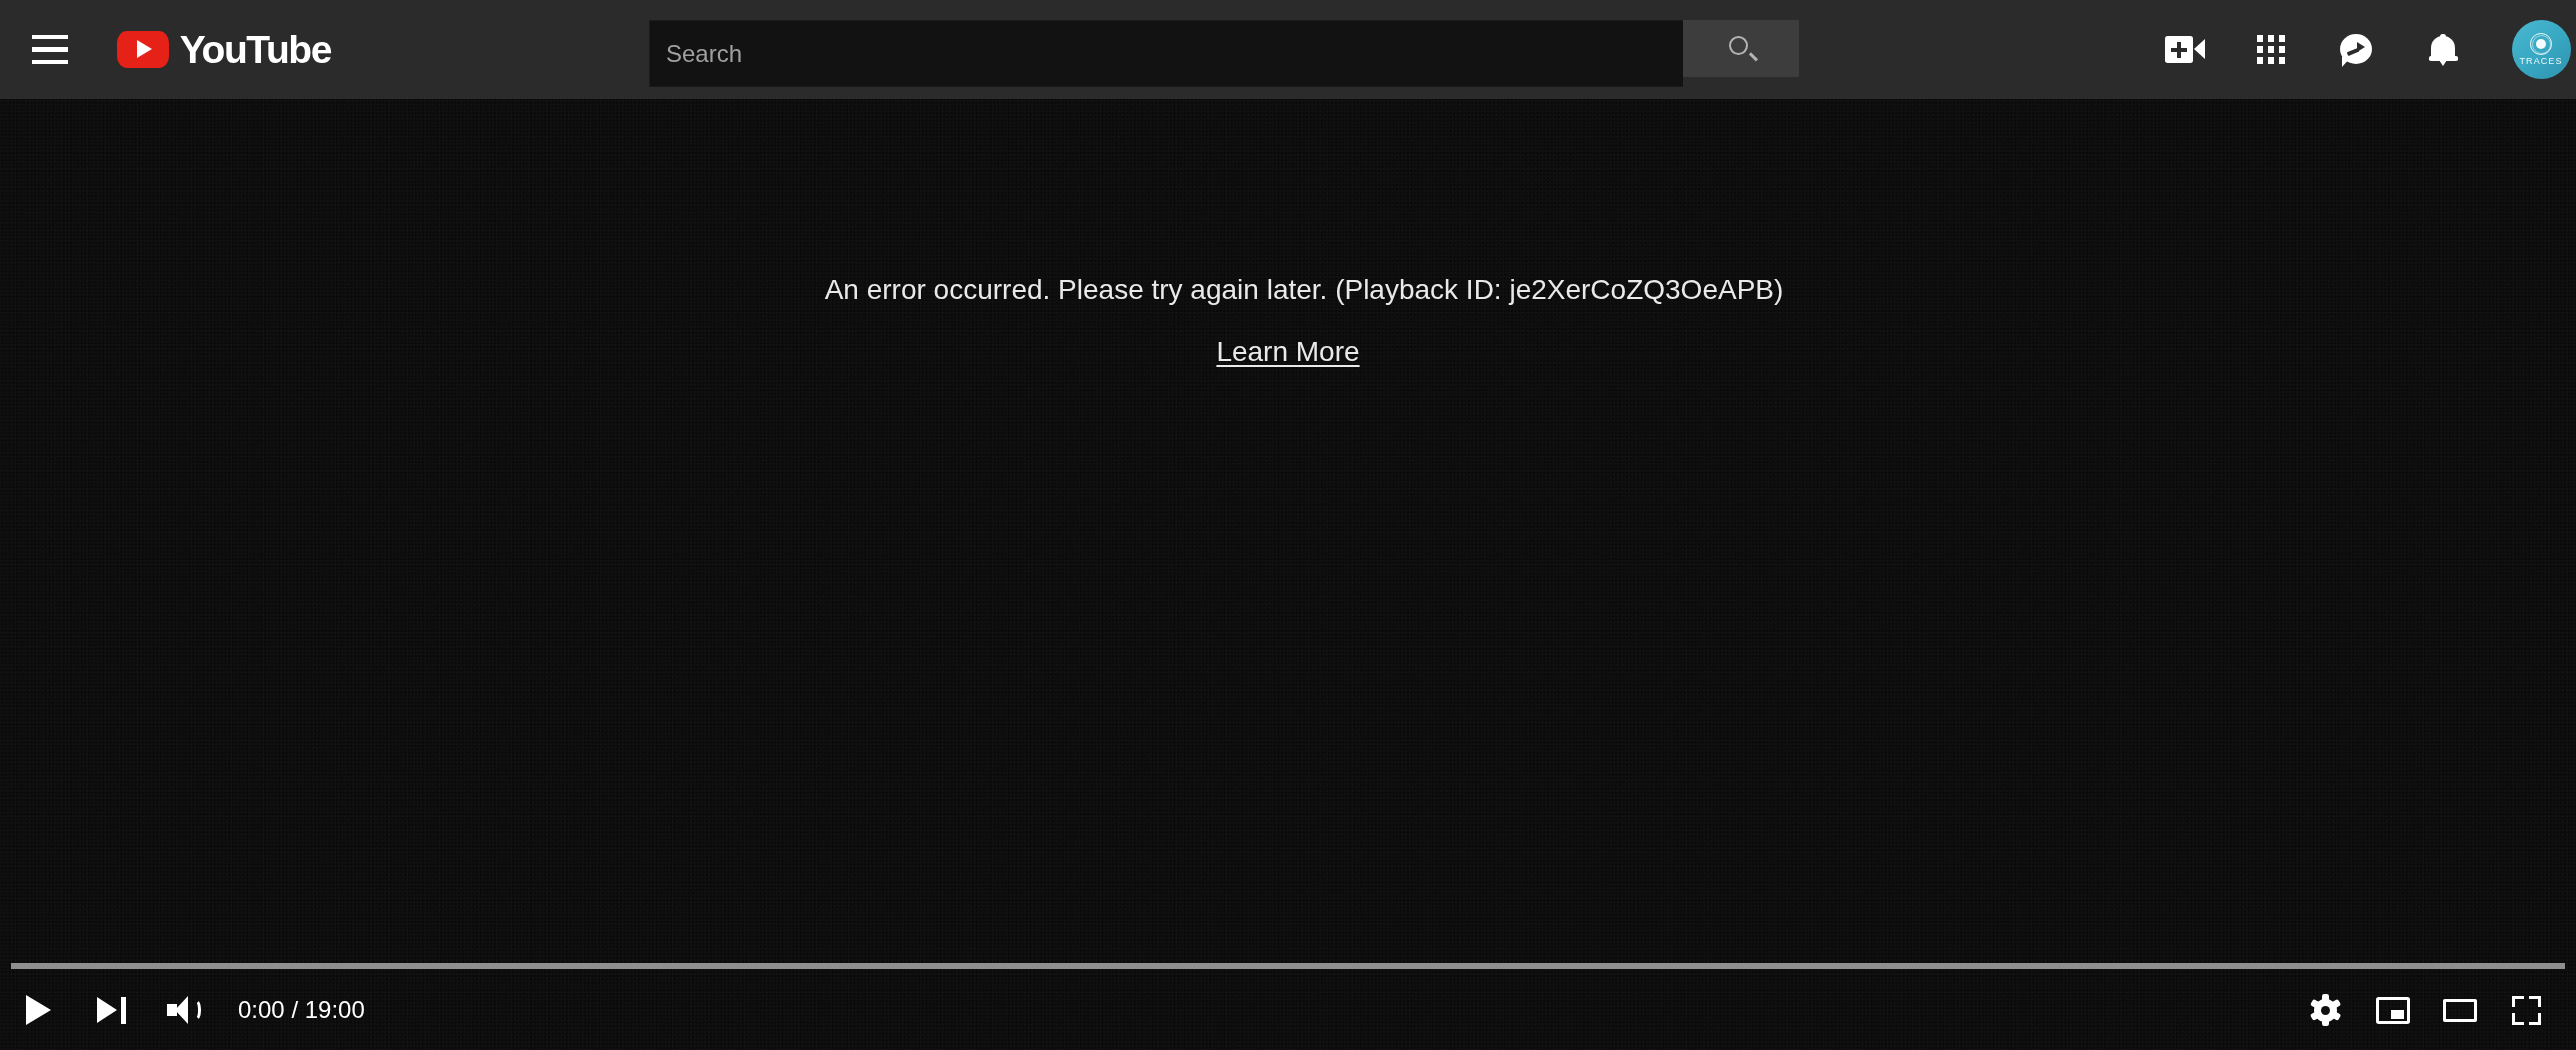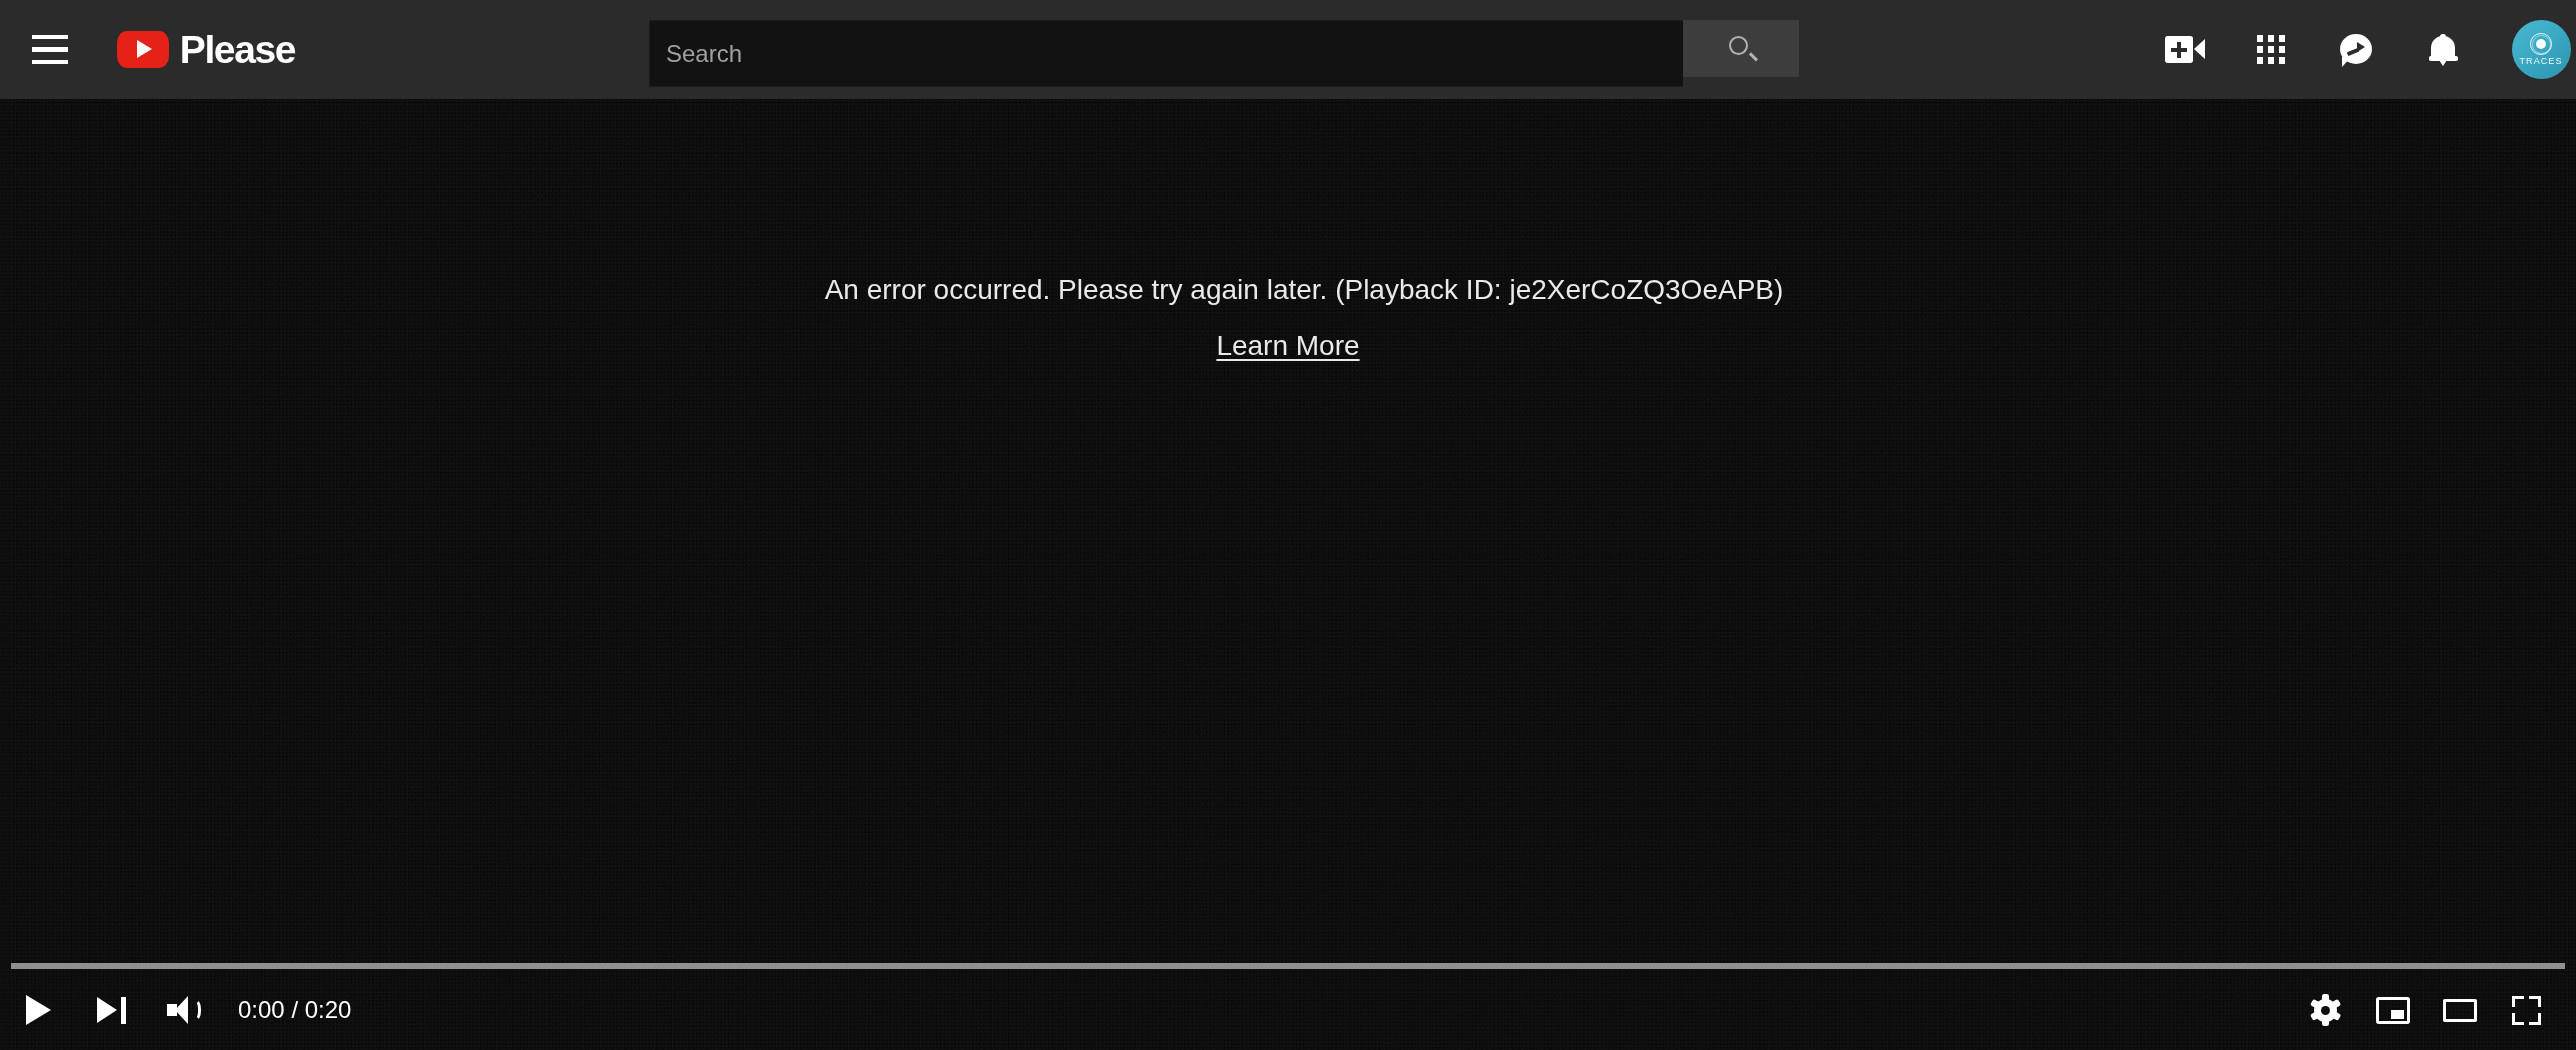--- a/index.html
+++ b/index.html
@@ -228,21 +228,21 @@
     position:absolute; left:0; right:0; top:171px;
     text-align:center; z-index:5;
   }
   #error-message {
     color:#eaeaea; font-size:28px; line-height:1.4;
     font-family:"Liberation Sans", sans-serif;
     font-weight:400;
     margin-left:32px;
   }
   #learn-more {
-    display:inline-block; margin-top:21px;
+    display:inline-block; margin-top:27px;
     color:#eaeaea; font-size:28px;
     text-decoration:underline;
     text-underline-offset:3.6px;
     cursor:pointer;
   }
 
   
   #controls { position:absolute; left:0; bottom:0; width:2576px; height:88px; z-index:10; }
 
   #progress-bar {
@@ -357,21 +357,21 @@
   <div id="guide-button">
     <i></i>
     <i></i>
     <i></i>
   </div>
 
   <div id="yt-logo">
     <span class="yt-mark">
       <span class="tri"></span>
     </span>
-    <span class="yt-word">Please</span>
+    <span class="yt-word">YouTube</span>
   </div>
 
   <div id="search-form">
     <input id="search-input" type="text" placeholder="Search" style="">
     <div id="search-submit">
       <span class="mag">
         <span class="ring"></span>
           <span class="stem"></span>
       </span>
     </div>
@@ -461,21 +461,21 @@
       </div>
 
       <div class="ctl ctl-left">
         <span class="ic-vol">
           <span class="sq"></span>
             <span class="cone"></span>
             <span class="wave"></span>
         </span>
       </div>
 
-      <div id="time-display">0:00 / 0:20</div>
+      <div id="time-display">0:00 / 19:00</div>
 
       <div id="controls-right">
 
         <div class="ctl ctl-right">
           <span class="ic-gear">
             <span class="tooth"></span>
               <span class="tooth t2"></span>
               <span class="tooth t3"></span>
             <span class="hub"></span>
               <span class="hole"></span>

